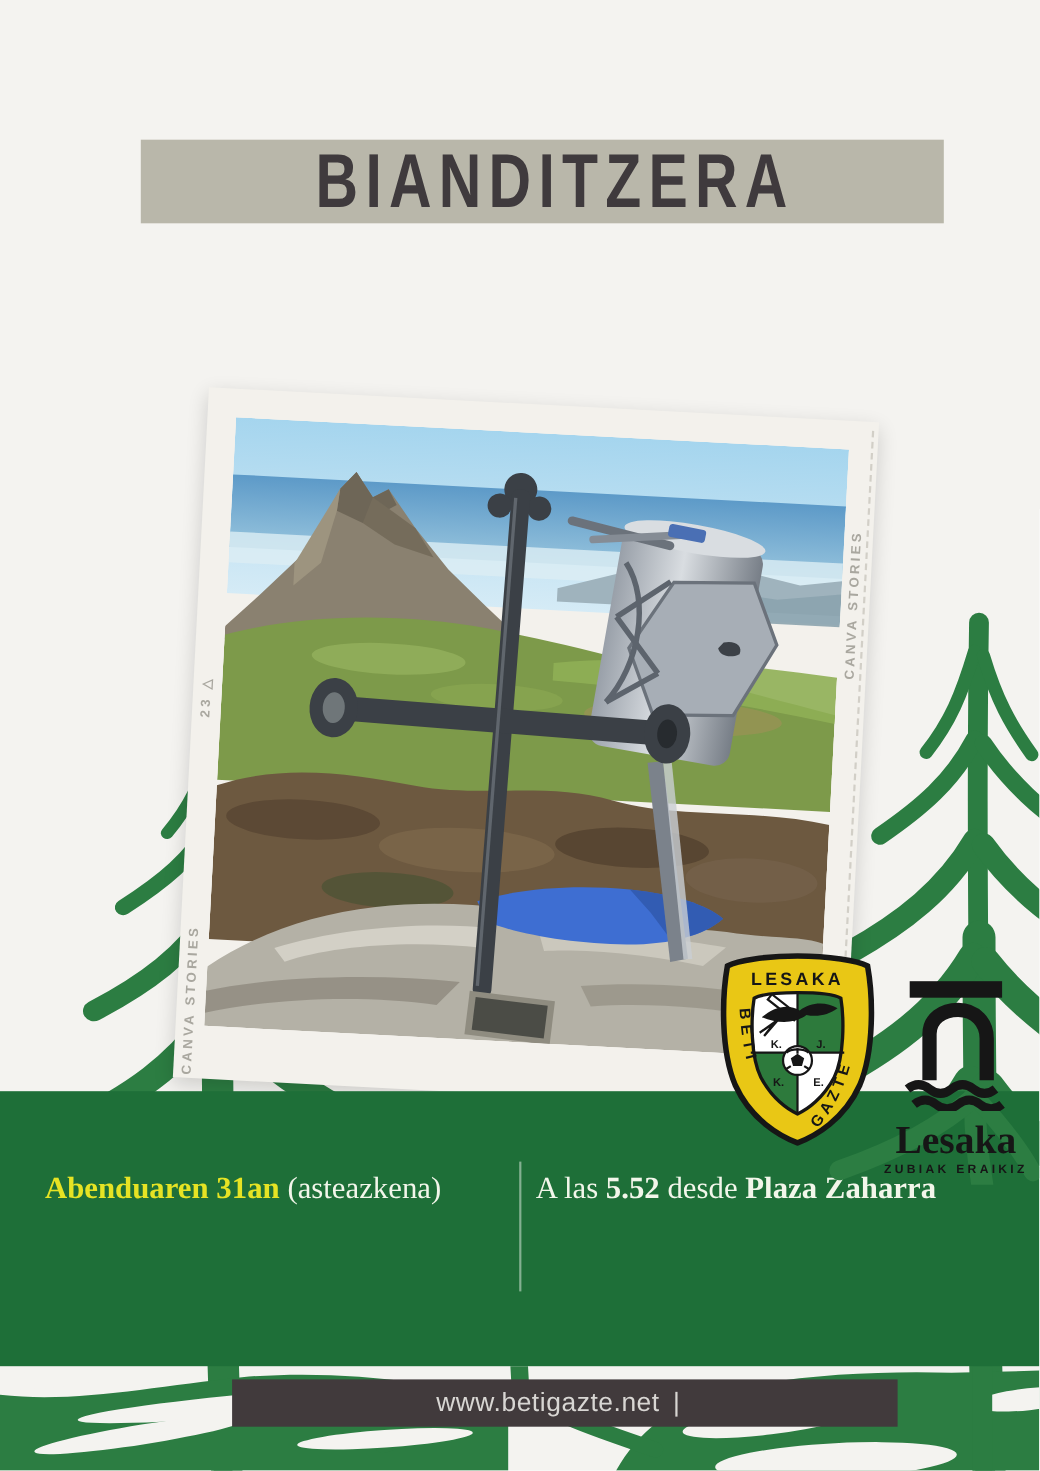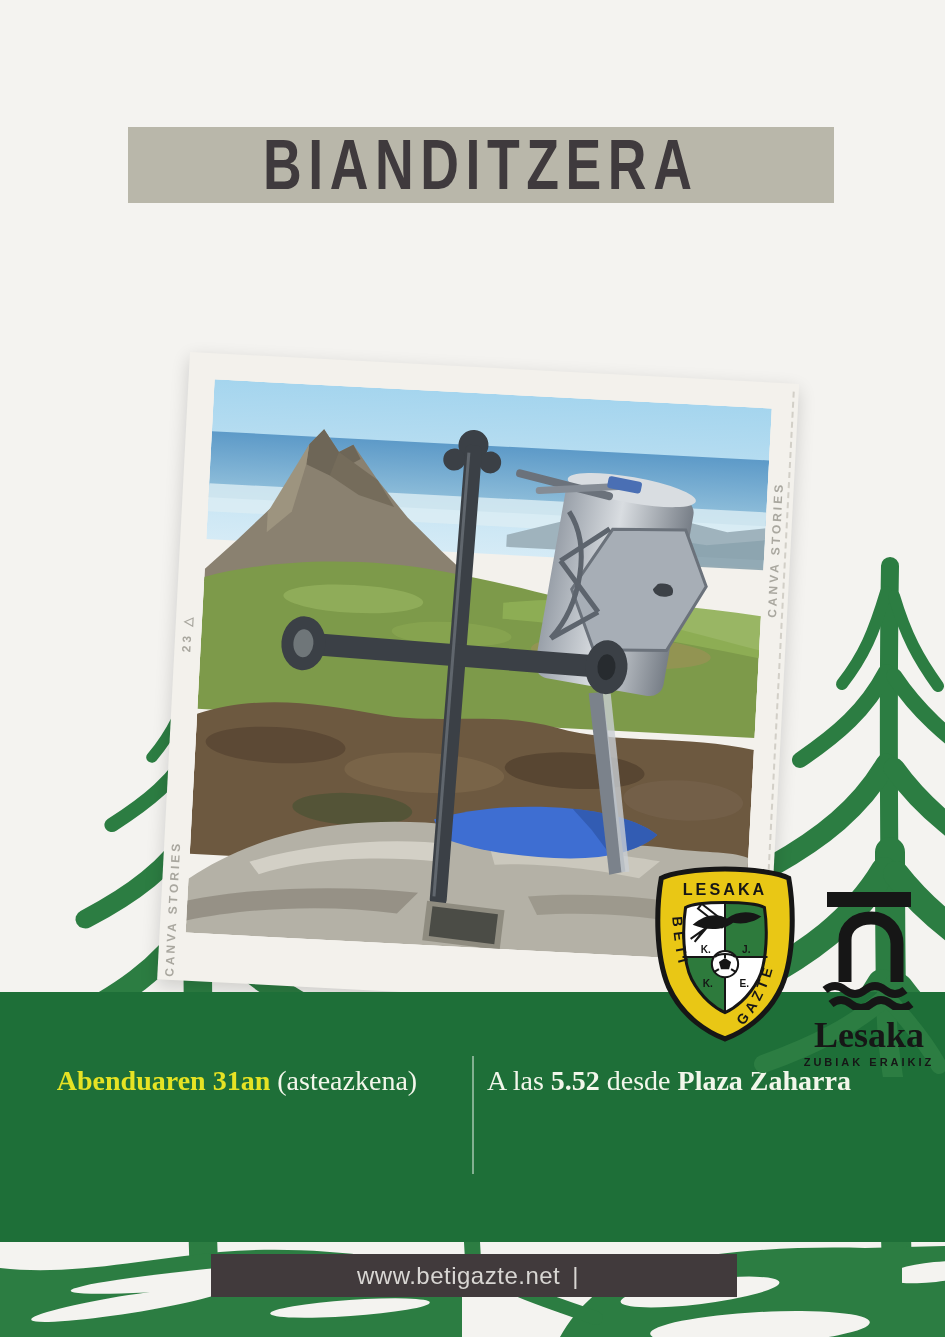--- a/index.html
+++ b/index.html
@@ -1,21 +1,21 @@
 <!DOCTYPE html>
 <html><head>
 <meta charset="utf-8">
 <style>
   html,body{margin:0;padding:0;}
   #page{position:relative;width:945px;height:1337px;background:#f4f3f0;overflow:hidden;
         font-family:"Liberation Sans",sans-serif;}
 
   
   .banner{position:absolute;background:#b9b7aa;display:flex;align-items:center;justify-content:center;}
-  .banner1{left:128px;top:127px;width:706px;height:76px;}
+  .banner1{left:128px;top:127px;width:706px;height:76px;padding-left:24px;}
   .banner2{left:104px;top:253px;width:752px;height:80px;}
   .banner-text{display:inline-block;font-family:"Liberation Sans",sans-serif;font-weight:900;
         font-size:57px;letter-spacing:7px;color:#3f3a3d;transform:scaleY(1.22) scaleX(.94);white-space:nowrap;}
 
   
   .tree{position:absolute;}
   .tree-left{left:55px;top:640px;width:285px;height:720px;z-index:1;}
   .tree-right{left:740px;top:552px;width:300px;height:810px;z-index:1;}
   .band-overlay{position:absolute;left:735px;top:992px;width:210px;height:85px;z-index:4;}
   .strip-art{position:absolute;left:0;top:1242px;width:945px;height:95px;z-index:2;}
@@ -31,36 +31,36 @@
   .mark-left-num{left:5px;top:300px;}
   .mark-left-brand{left:5px;top:625px;}
   .mark-right-brand{left:588px;top:235px;}
   .mark-right-tri{left:588px;top:545px;}
   .dash-line{position:absolute;left:604px;top:8px;height:610px;border-left:2px dashed #ccc9c1;opacity:.85;}
 
   
   .band{position:absolute;left:0;top:992px;width:945px;height:250px;background:#1e6f38;z-index:3;}
   .band .col{position:absolute;top:66px;font-family:"Liberation Serif","DejaVu Serif",serif;
         font-size:28px;color:#f2f6ea;z-index:5;}
-  .col-eu{left:28px;width:418px;text-align:center;}
+  .col-eu{left:12px;width:418px;text-align:center;}
   .col-es{left:487px;width:450px;text-align:left;}
   .row{height:45px;line-height:45px;white-space:nowrap;}
   .b{font-weight:bold;}
   .y{color:#e6e324;}
   .divider{position:absolute;left:472px;top:64px;width:2px;height:118px;background:rgba(255,255,255,.45);z-index:5;}
 
   
   .crest{position:absolute;left:648px;top:864px;width:154px;height:180px;z-index:6;}
   .town-logo{position:absolute;left:795px;top:890px;width:148px;z-index:6;text-align:center;}
   .town-name{font-family:"Liberation Serif","DejaVu Serif",serif;font-weight:bold;font-size:36px;
         color:#161616;line-height:38px;margin-top:2px;}
   .town-tagline{font:bold 11px "Liberation Sans",sans-serif;letter-spacing:3px;color:#161616;margin-top:2px;}
 
   
-  .footer-bar{position:absolute;left:211px;top:1254px;width:526px;height:43px;background:#413a3c;
+  .footer-bar{position:absolute;left:211px;top:1254px;width:605px;height:43px;background:#413a3c;
         display:flex;align-items:center;justify-content:center;z-index:7;}
   .footer-bar span{font:24px "Liberation Sans",sans-serif;color:#d8d6d3;letter-spacing:.5px;}
   .footer-sep{margin:0 12px;color:#b9b6b3;}
 </style>
 </head>
 <body>
 
 <div id="page">
 
   <div class="banner banner1">

